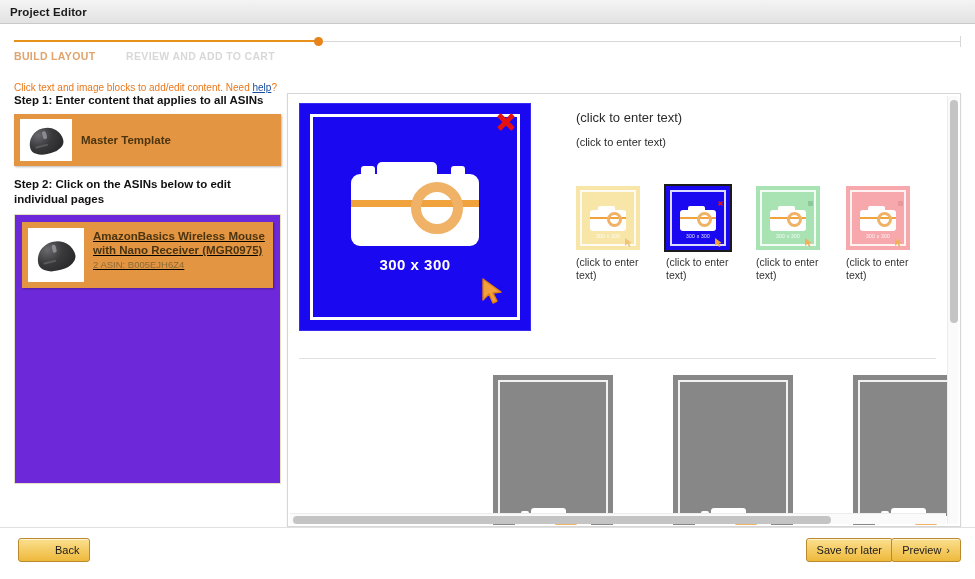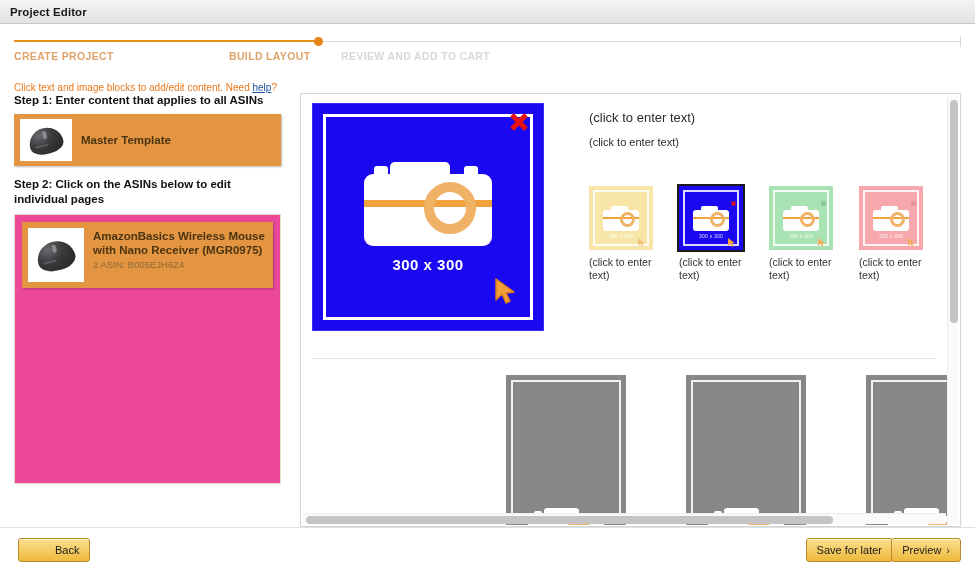--- a/index.html
+++ b/index.html
@@ -48,21 +48,21 @@
 
   
   #instruction{
     margin:10px 0 16px 14px; font-size:10px; color:#e8781c;
   }
   #instruction a{ color:#1a4fa0; text-decoration:underline; }
 
   
   #cols{
     position:absolute; top:93px; left:14px; right:14px; bottom:52px;
-    display:flex; gap:19px;
+    display:flex; gap:6px;
   }
 
   
   #left{ width:267px; flex:0 0 267px; position:relative;}
   .step-head{
     font-size:11.5px; font-weight:bold; color:#111; line-height:15px;
     margin:0 0 6px 0;
   }
   .prod-card{
     display:flex; align-items:center; gap:9px;
@@ -93,22 +93,22 @@
     width:13px; height:2px; border-radius:1px; background:#5b5b5f;
   }
   .prod-title{
     font-size:11.5px; font-weight:bold; color:#4b3410; line-height:14px;
   }
   .prod-sub{
     font-size:9.5px; color:#8a6a36; margin-top:2px; line-height:12px;
   }
   .step-head.two{ margin-top:8px; margin-bottom:7px; }
   #asin-list{
-    background:#ec4899; border:1px solid #e6e0c4;
-    padding:7px; height:calc(100% - 185px); min-height:270px;
+    background:#6d28d9; border:1px solid #e6e0c4;
+    padding:7px; height:calc(100% - 185px); min-height:270px;text-decoration:underline;
   }
   #asin-list .prod-card{ align-items:flex-start; padding:6px; }
   #asin-list .txt{ padding-top:1px; }
 
   
   #right{
     flex:1; background:#fff;
     border:1px solid #d6d6d6;
     box-shadow:0 1px 2px rgba(0,0,0,.07);
     position:relative; overflow:hidden;
@@ -278,21 +278,20 @@
 <div id="titlebar">
   <span class="t">Project Editor</span>
 </div>
 
 <div id="wizard">
   <div id="track"></div>
   <div id="track-done"></div>
   <div id="dot"></div>
   <div id="track-end"></div>
   <div id="steps">
-    <div class="step done" style="width:215px">CREATE PROJECT</div>
     <div class="step done" style="width:112px">BUILD LAYOUT</div>
     <div class="step todo">REVIEW AND ADD TO CART</div>
   </div>
 </div>
 
 <div id="instruction">
   <span>Click text and image blocks to add/edit content. Need </span><a href="#">help</a><span>?</span>
 </div>
 
 <div id="cols">

